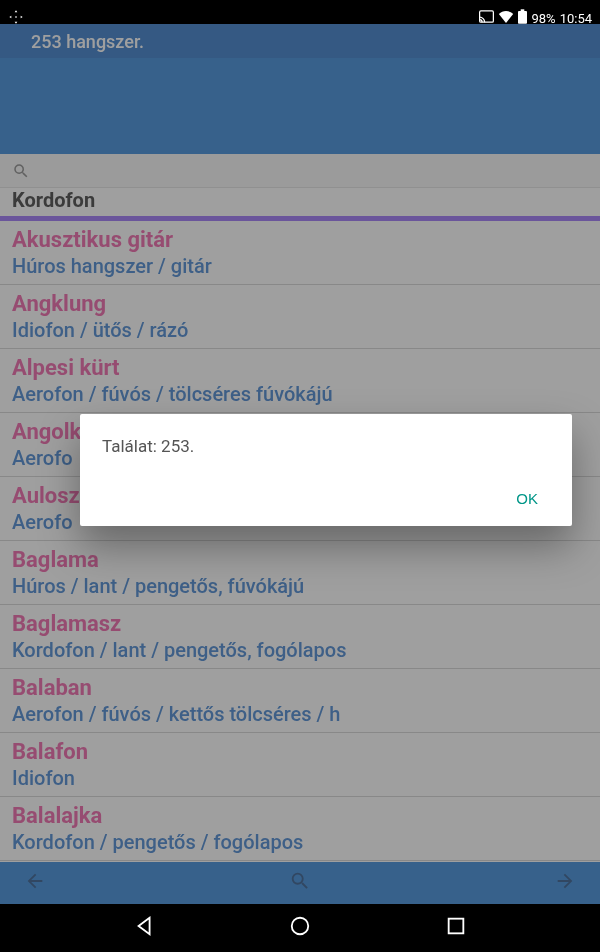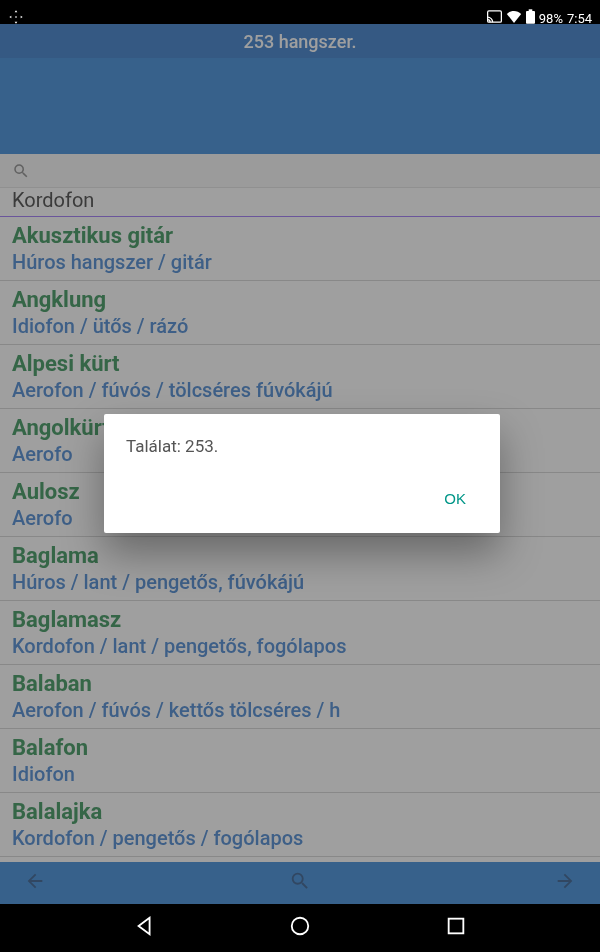--- a/index.html
+++ b/index.html
@@ -29,53 +29,53 @@
       right: 0;
       bottom: 48px;
       background: #fff;
     }
     .app-header {
       height: 34px;
       background: #1565c0;
       color: #fff;
       display: flex;
       align-items: center;
-      justify-content: center;
       font-size: 18px;
       font-weight: 500;
+      padding-left: 31px;
     }
     .blue-area {
       height: 96px;
       background: #1976d2;
     }
     .search-bar {
       height: 34px;
       background: #f5f5f5;
       border-bottom: 1px solid #ddd;
       display: flex;
       align-items: center;
       padding: 0 12px;
     }
     .search-icon-svg { width: 18px; height: 18px; fill: #757575; }
     .list {
       overflow: hidden;
     }
     .list-partial {
       padding: 0 12px 4px;
-      border-bottom: 1px solid #8b5cf6;
+      border-bottom: 5px solid #8b5cf6;
       color: #222;
       font-size: 20px;
-      font-weight: normal;
+      font-weight: bold;
     }
     .list-item {
       padding: 6px 12px;
       border-bottom: 1px solid #ccc;
     }
     .item-title {
-      color: #15803d;
+      color: #ec4899;
       font-size: 22px;
       font-weight: bold;
       margin-bottom: 2px;
     }
     .item-subtitle {
       color: #2872c9;
       font-size: 20px;
       font-weight: 500;
     }
     .bottom-bar {
@@ -107,27 +107,27 @@
     .scrim {
       position: absolute;
       top: 24px;
       left: 0;
       right: 0;
       bottom: 48px;
       background: rgba(80,80,80,0.55);
     }
     .dialog {
       position: absolute;
-      left: 104px;
+      left: 80px;
       top: 414px;
-      width: 396px;
+      width: 492px;
       background: #fff;
       border-radius: 2px;
       box-shadow: 0 20px 40px rgba(0,0,0,0.35);
-      padding: 22px 22px 18px;
+      padding: 22px 22px 11px;
     }
     .dialog-text {
       color: #555;
       font-size: 17px;
       margin-bottom: 26px;
     }
     .dialog-actions {
       display: flex;
       justify-content: flex-end;
     }
@@ -164,21 +164,21 @@
           <path d="M12 20L1 6C7 0 17 0 23 6z"></path>
         </svg>
     </span>
     <span>
       <svg width="9" height="15" viewBox="0 0 10 16" fill="#fff">
           <rect x="0" y="2" width="10" height="14" rx="1"></rect>
           <rect x="3" y="0" width="4" height="2"></rect>
         </svg>
     </span>
     <span>98%</span>
-    <span>7:54</span>
+    <span>10:54</span>
   </div>
 </div>
 
 <div class="app-content">
   <div class="app-header">
     <span>253 hangszer.</span>
   </div>
   <div class="blue-area"></div>
   <div class="search-bar">
     <svg class="search-icon-svg" viewBox="0 0 24 24">

